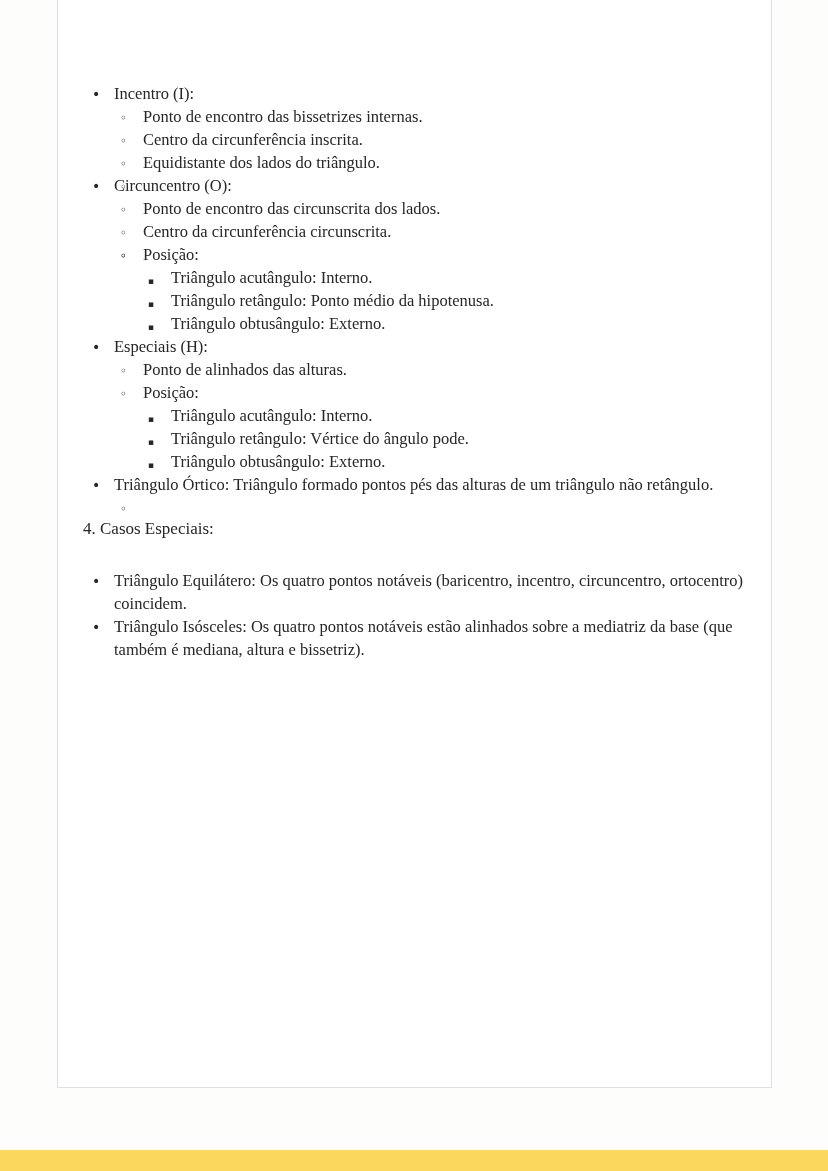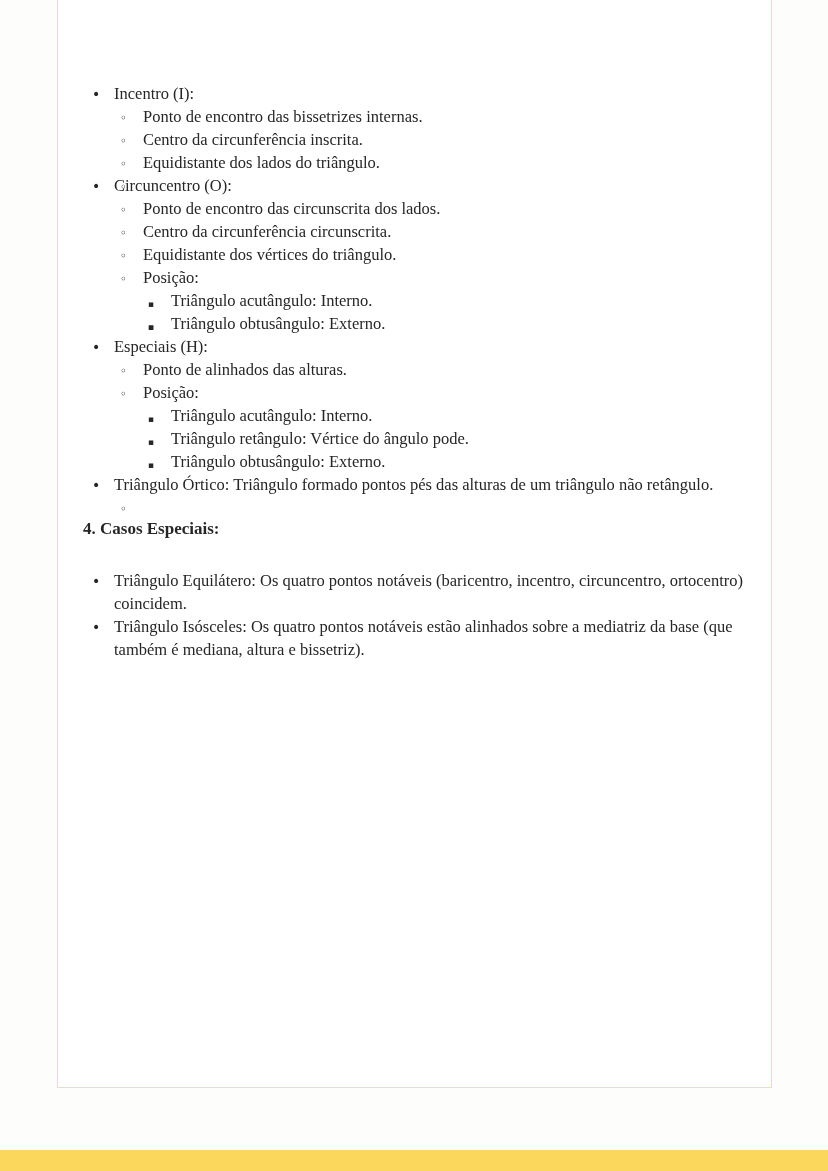--- a/index.html
+++ b/index.html
@@ -49,21 +49,21 @@
     font-family: "DejaVu Sans", sans-serif;
     color: #262626;
   }
   li.l1 > .marker { left: 34px; font-size: 14px; top: 1px; }
   li.l2 > .marker { left: 62px; font-size: 12px; top: 2px; }
   li.l3 > .marker { left: 90px; font-size: 9px;  top: 4px; }
   .section-heading {
     margin: 21px 0 0 25px;
     font-size: 17px;
     line-height: 23px;
-    font-weight: bold;
+    font-weight: normal;
     color: #262626;
   }
   ul.special-list {
     margin-top: 29px;
   }
   ul.special-list li {
     max-width: 688px;
     box-sizing: border-box;
   }
   .bottom-bar {
@@ -82,24 +82,24 @@
 
     <ul class="doc-list">
         <li class="l1"><span class="marker">•</span><span>Incentro (I):</span></li>
         <li class="l2"><span class="marker">◦</span><span>Ponto de encontro das bissetrizes internas.</span></li>
         <li class="l2"><span class="marker">◦</span><span>Centro da circunferência inscrita.</span></li>
         <li class="l2"><span class="marker">◦</span><span>Equidistante dos lados do triângulo.</span></li>
         <li class="l2"><span class="marker">◦</span></li>
         <li class="l1"><span class="marker">•</span><span>Circuncentro (O):</span></li>
         <li class="l2"><span class="marker">◦</span><span>Ponto de encontro das circunscrita dos lados.</span></li>
         <li class="l2"><span class="marker">◦</span><span>Centro da circunferência circunscrita.</span></li>
-        <li class="l2"><span class="marker">◦</span><span>Equidistante dos vértices do triângulo.</span></li>
+        <li class="l2"><span class="marker">◦</span></li>
         <li class="l2"><span class="marker">◦</span><span>Posição:</span></li>
         <li class="l3"><span class="marker">▪</span><span>Triângulo acutângulo: Interno.</span></li>
-        <li class="l3"><span class="marker">▪</span></li>
+        <li class="l3"><span class="marker">▪</span><span>Triângulo retângulo: Ponto médio da hipotenusa.</span></li>
         <li class="l3"><span class="marker">▪</span><span>Triângulo obtusângulo: Externo.</span></li>
         <li class="l1"><span class="marker">•</span><span>Especiais (H):</span></li>
         <li class="l2"><span class="marker">◦</span><span>Ponto de alinhados das alturas.</span></li>
         <li class="l2"><span class="marker">◦</span><span>Posição:</span></li>
         <li class="l3"><span class="marker">▪</span><span>Triângulo acutângulo: Interno.</span></li>
         <li class="l3"><span class="marker">▪</span><span>Triângulo retângulo: Vértice do ângulo pode.</span></li>
         <li class="l3"><span class="marker">▪</span><span>Triângulo obtusângulo: Externo.</span></li>
         <li class="l1"><span class="marker">•</span><span>Triângulo Órtico: Triângulo formado pontos pés das alturas de um triângulo não retângulo.</span></li>
         <li class="l2"><span class="marker">◦</span></li>
       </ul>

